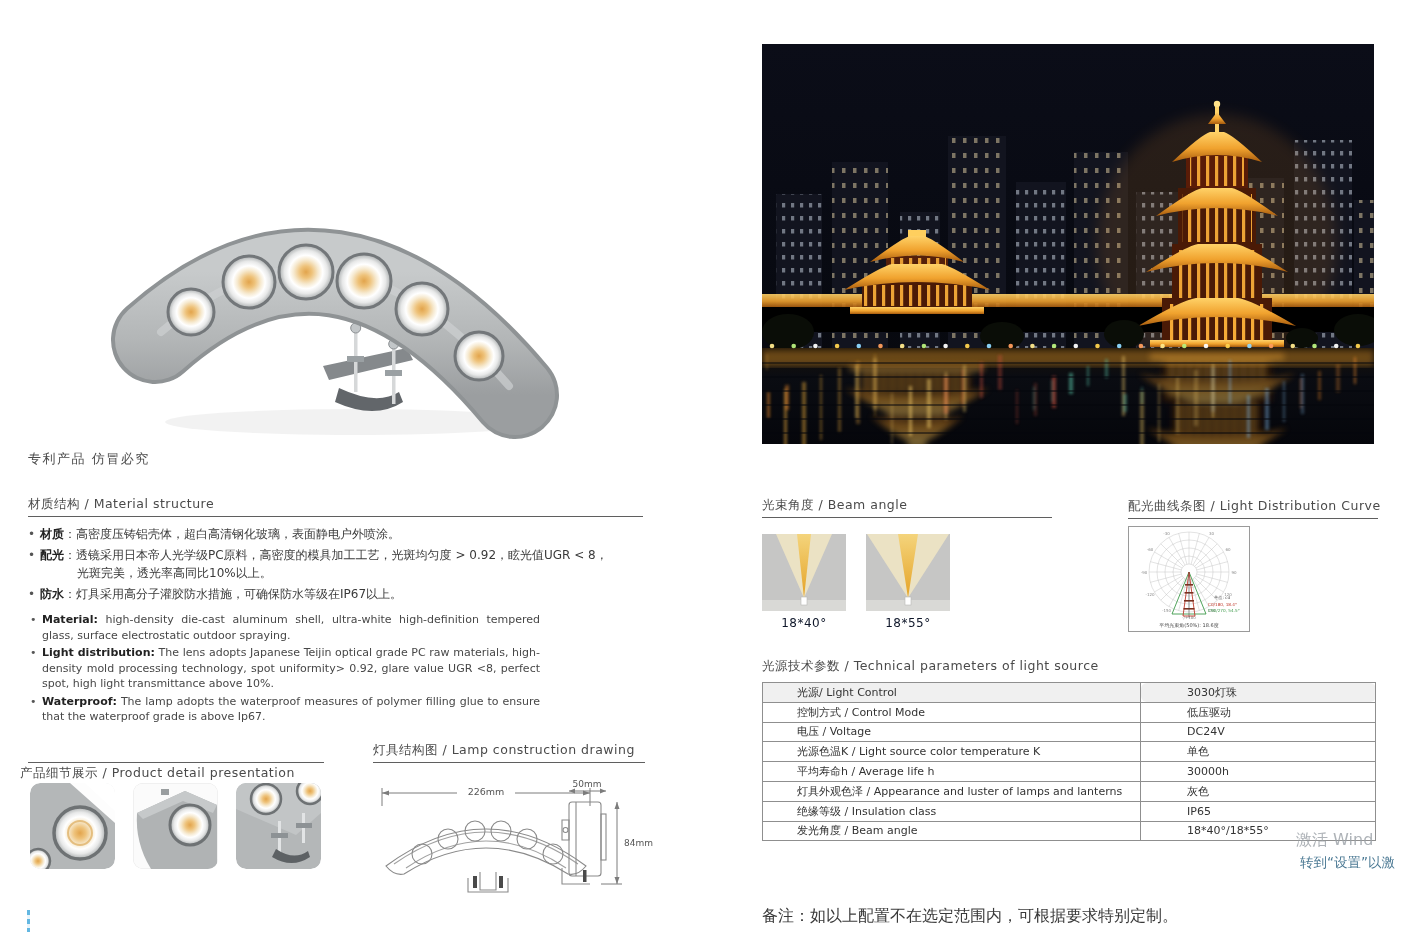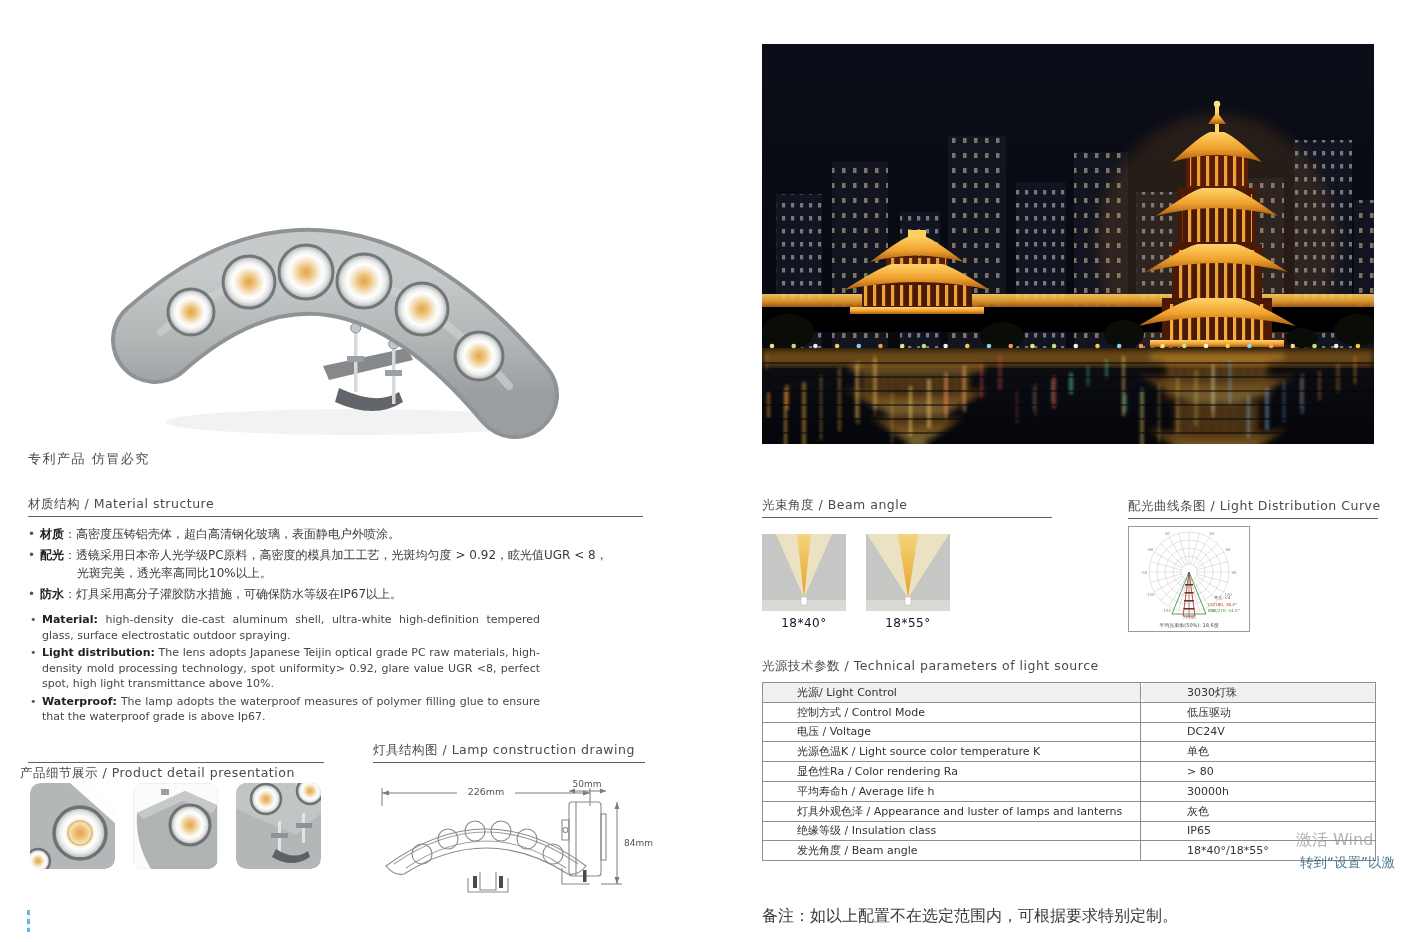--- a/index.html
+++ b/index.html
@@ -527,24 +527,20 @@
         </tr>
         <tr>
           <td class="c1">电压 / Voltage</td>
           <td class="c2">DC24V</td>
         </tr>
         <tr>
           <td class="c1">光源色温K / Light source color temperature K</td>
           <td class="c2">单色</td>
         </tr>
         <tr>
-          <td class="c1">显色性Ra / Color rendering Ra</td>
-          <td class="c2">&gt; 80</td>
-        </tr>
-        <tr>
           <td class="c1">平均寿命h / Average life h</td>
           <td class="c2">30000h</td>
         </tr>
         <tr>
           <td class="c1">灯具外观色泽 / Appearance and luster of lamps and lanterns</td>
           <td class="c2">灰色</td>
         </tr>
         <tr>
           <td class="c1">绝缘等级 / Insulation class</td>
           <td class="c2">IP65</td>

